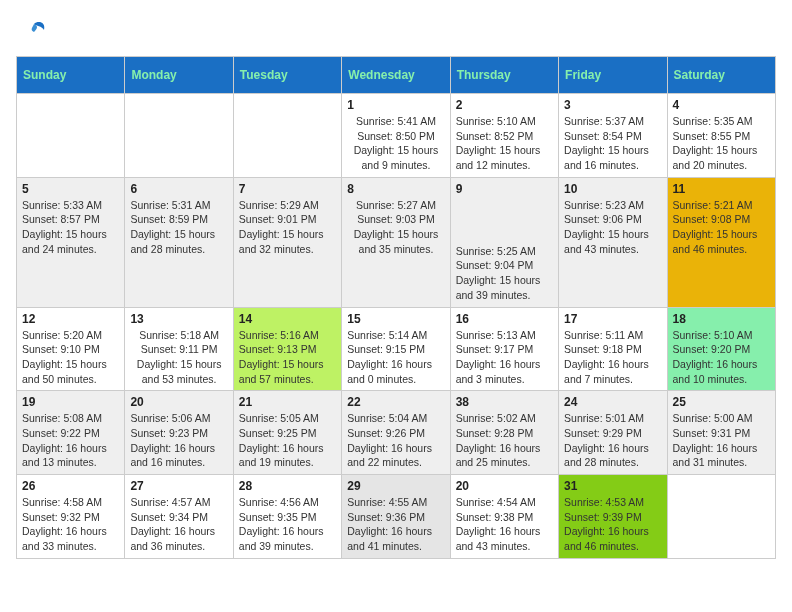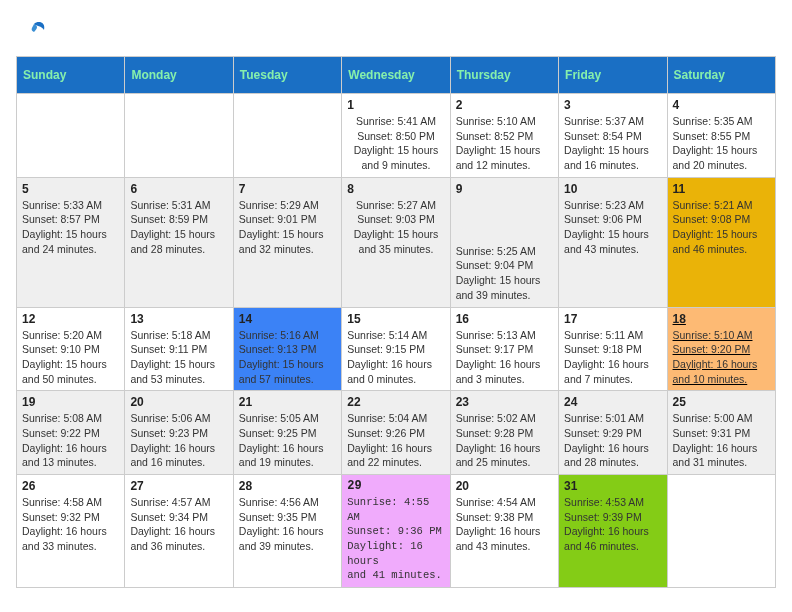--- a/index.html
+++ b/index.html
@@ -197,26 +197,26 @@
       <tr>
         <td style="background: rgb(255, 255, 255);">
           <span class="day-num">12</span>
           <div class="day-info" style="white-space: pre-line;">Sunrise: 5:20 AM
 Sunset: 9:10 PM
 Daylight: 15 hours
 and 50 minutes.</div>
         </td>
         <td style="background: rgb(255, 255, 255);">
           <span class="day-num">13</span>
-          <div class="day-info" style="white-space: pre-line;">Sunrise: 5:18 AM
+          <div class="day-info" style="white-space: pre-line; text-align: center;">Sunrise: 5:18 AM
 Sunset: 9:11 PM
 Daylight: 15 hours
 and 53 minutes.</div>
         </td>
-        <td style="background: #3b82f6; margin-left: 8px;">
+        <td style="background: #bef264; margin-left: 8px;">
           <span class="day-num">14</span>
           <div class="day-info" style="white-space: pre-line;">Sunrise: 5:16 AM
 Sunset: 9:13 PM
 Daylight: 15 hours
 and 57 minutes.</div>
         </td>
         <td style="background: rgb(255, 255, 255);">
           <span class="day-num">15</span>
           <div class="day-info" style="white-space: pre-line;">Sunrise: 5:14 AM
 Sunset: 9:15 PM
@@ -230,21 +230,21 @@
 Daylight: 16 hours
 and 3 minutes.</div>
         </td>
         <td style="background: rgb(255, 255, 255);">
           <span class="day-num">17</span>
           <div class="day-info" style="white-space: pre-line;">Sunrise: 5:11 AM
 Sunset: 9:18 PM
 Daylight: 16 hours
 and 7 minutes.</div>
         </td>
-        <td style="background: #fdba74; text-decoration: underline;">
+        <td style="background: #86efac;">
           <span class="day-num">18</span>
           <div class="day-info" style="white-space: pre-line;">Sunrise: 5:10 AM
 Sunset: 9:20 PM
 Daylight: 16 hours
 and 10 minutes.</div>
         </td>
       </tr>
       <tr>
         <td style="background: rgb(239, 239, 239);">
           <span class="day-num">19</span>
@@ -268,21 +268,21 @@
 and 19 minutes.</div>
         </td>
         <td style="background: rgb(239, 239, 239);">
           <span class="day-num">22</span>
           <div class="day-info" style="white-space: pre-line;">Sunrise: 5:04 AM
 Sunset: 9:26 PM
 Daylight: 16 hours
 and 22 minutes.</div>
         </td>
         <td style="background: rgb(239, 239, 239);">
-          <span class="day-num">23</span>
+          <span class="day-num">38</span>
           <div class="day-info" style="white-space: pre-line;">Sunrise: 5:02 AM
 Sunset: 9:28 PM
 Daylight: 16 hours
 and 25 minutes.</div>
         </td>
         <td style="background: rgb(239, 239, 239);">
           <span class="day-num">24</span>
           <div class="day-info" style="white-space: pre-line;">Sunrise: 5:01 AM
 Sunset: 9:29 PM
 Daylight: 16 hours
@@ -311,21 +311,21 @@
 Daylight: 16 hours
 and 36 minutes.</div>
         </td>
         <td style="background: rgb(255, 255, 255);">
           <span class="day-num">28</span>
           <div class="day-info" style="white-space: pre-line;">Sunrise: 4:56 AM
 Sunset: 9:35 PM
 Daylight: 16 hours
 and 39 minutes.</div>
         </td>
-        <td style="background: #f0abfc; font-family: Liberation Mono, monospace;">
+        <td style="background: #e5e5e5;">
           <span class="day-num">29</span>
           <div class="day-info" style="white-space: pre-line;">Sunrise: 4:55 AM
 Sunset: 9:36 PM
 Daylight: 16 hours
 and 41 minutes.</div>
         </td>
         <td style="background: rgb(255, 255, 255);">
           <span class="day-num">20</span>
           <div class="day-info" style="white-space: pre-line;">Sunrise: 4:54 AM
 Sunset: 9:38 PM

